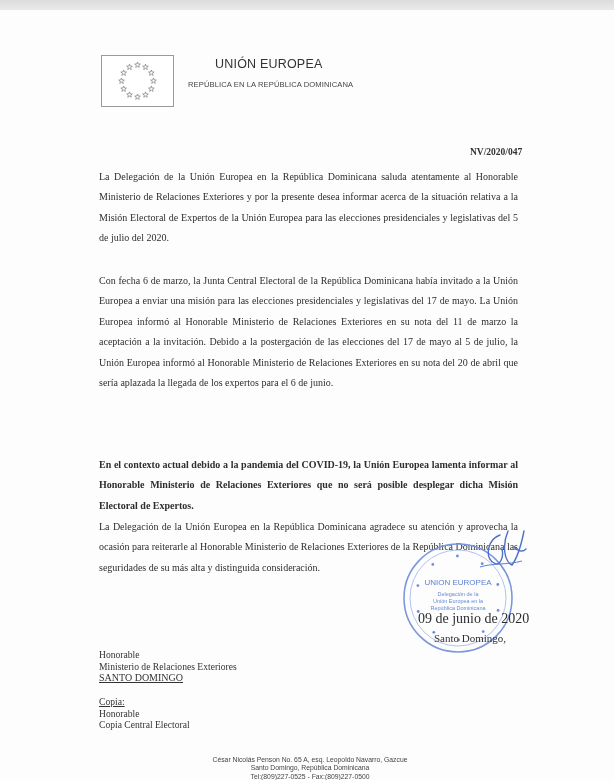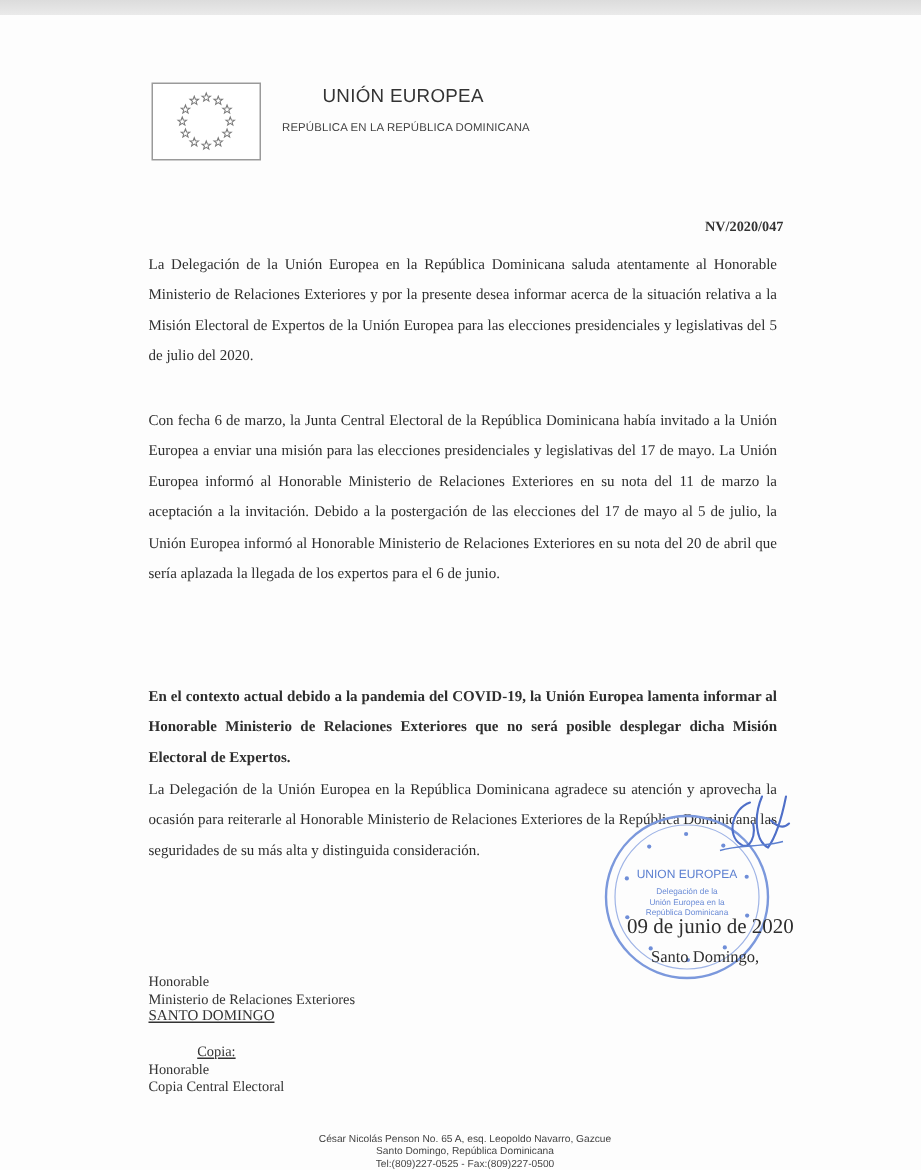--- a/index.html
+++ b/index.html
@@ -59,21 +59,21 @@
     .date {
       position: absolute; left: 418px; top: 611px; font-size: 14px; color: #2e2e2e;
     }
     .addressee {
       position: absolute; left: 99px; top: 649px; font-size: 9.6px; line-height: 11.5px; color: #333;
     }
     .addressee .bold { font-weight: normal; text-decoration: underline; font-size: 10px; }
     .copy {
       position: absolute; left: 99px; top: 696px; font-size: 9.6px; line-height: 11.5px; color: #333;
     }
-    .copy .u { text-decoration: underline; text-align: center; }
+    .copy .u { text-decoration: underline; }
     .footer {
       position: absolute; left: 160px; top: 756px; width: 300px; text-align: center;
       font-family: "Liberation Sans", sans-serif; font-size: 6.8px; line-height: 8.3px; color: #444;
     }
     .footer div { white-space: nowrap; }
   </style>
 </head>
 <body>
 
 <div class="topbar"></div>

